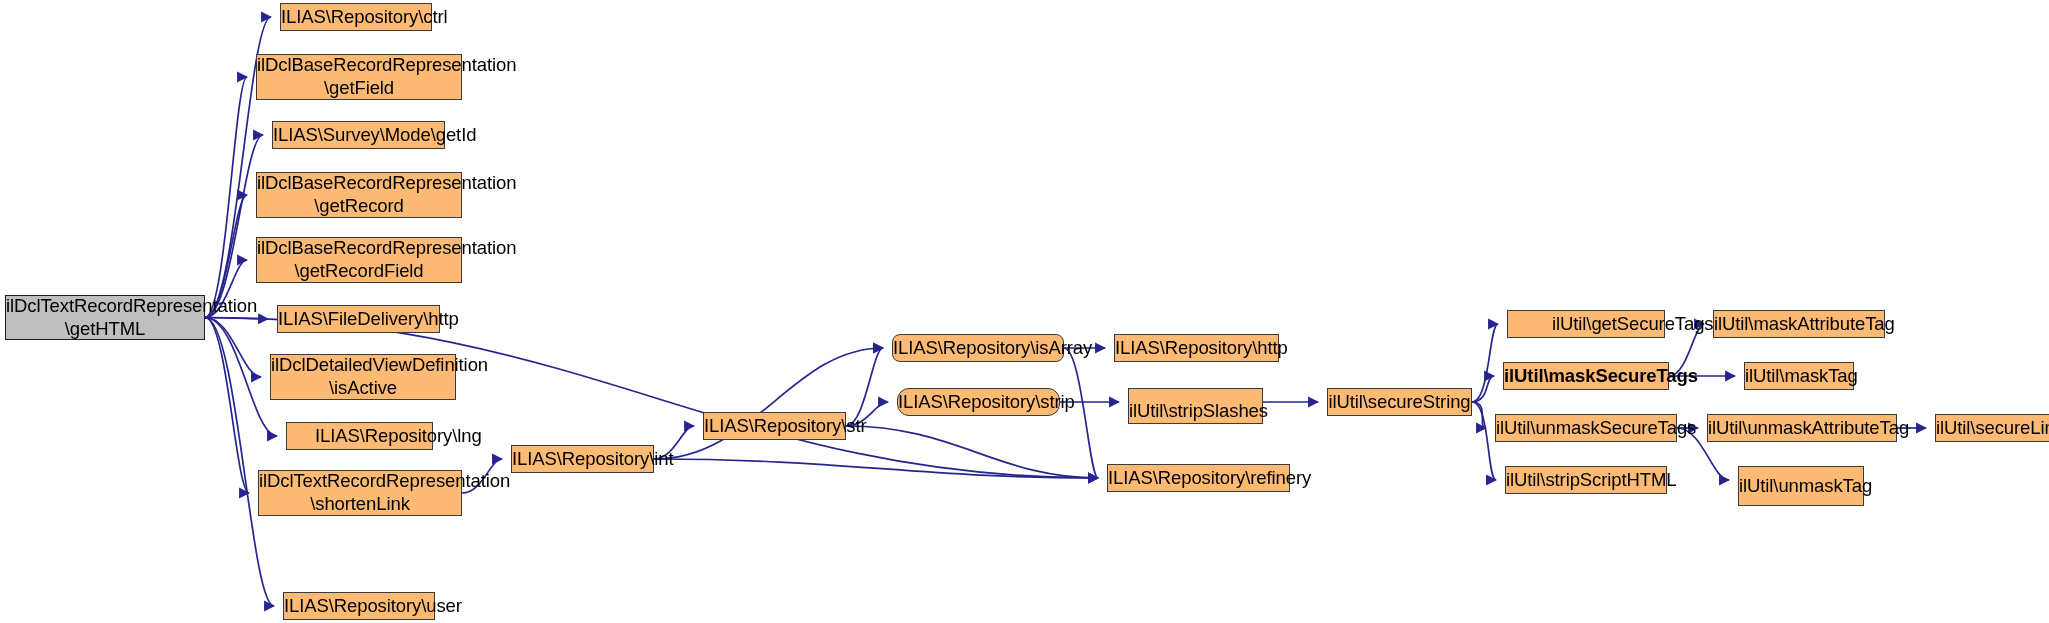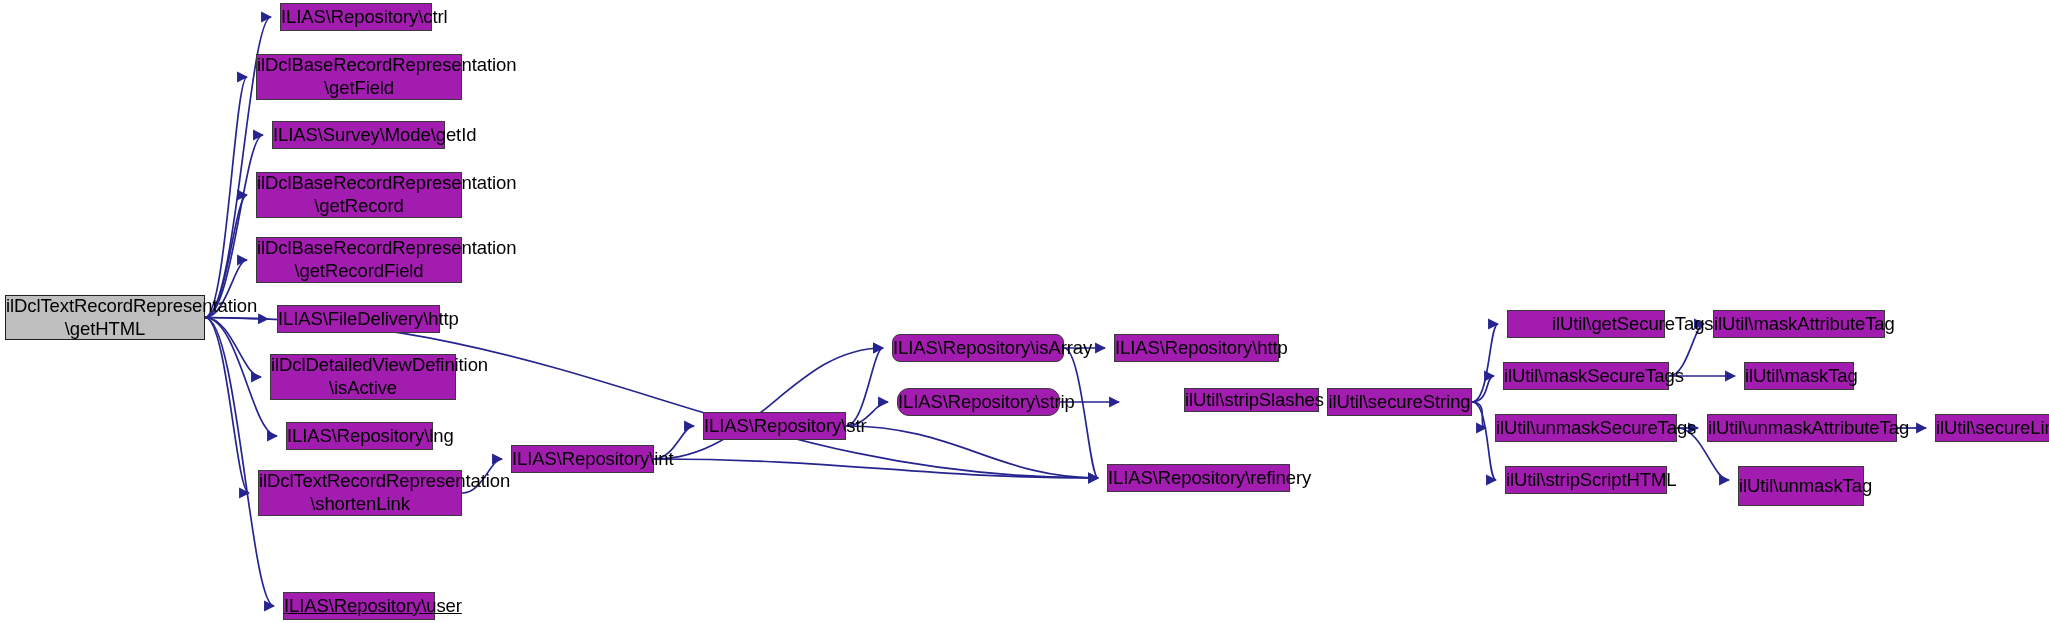--- a/index.html
+++ b/index.html
@@ -22,21 +22,21 @@
     left: 0;
     top: 0;
     width: 2049px;
     height: 623px;
     pointer-events: none;
   }
   .node {
     position: absolute;
     box-sizing: border-box;
     border: 1.6px solid #3a3a3a;
-    background: #a21caf;
+    background: #fdba74;
     color: #000000;
     font-size: 18.5px;
     line-height: 1.22;
     text-align: center;
     display: flex;
     align-items: center;
     justify-content: center;
     white-space: pre-line;
     letter-spacing: -0.1px;
     z-index: 3;
@@ -104,34 +104,34 @@
       <div class="node" style="left: 256px; top: 54px; width: 206px; height: 46px;"><span class="node-label">ilDclBaseRecordRepresentation
 \getField</span></div>
       <div class="node" style="left: 272px; top: 121px; width: 173px; height: 28px;"><span class="node-label">ILIAS\Survey\Mode\getId</span></div>
       <div class="node" style="left: 256px; top: 172px; width: 206px; height: 46px;"><span class="node-label">ilDclBaseRecordRepresentation
 \getRecord</span></div>
       <div class="node" style="left: 256px; top: 237px; width: 206px; height: 46px;"><span class="node-label">ilDclBaseRecordRepresentation
 \getRecordField</span></div>
       <div class="node" style="left: 277px; top: 305px; width: 163px; height: 28px;"><span class="node-label">ILIAS\FileDelivery\http</span></div>
       <div class="node" style="left: 270px; top: 354px; width: 186px; height: 46px;"><span class="node-label">ilDclDetailedViewDefinition
 \isActive</span></div>
-      <div class="node" style="left: 286px; top: 422px; width: 147px; height: 28px;"><span class="node-label">ILIAS\Repository\lng</span></div>
+      <div class="node" style="left: 286px; top: 422px; width: 147px; height: 28px; padding-left: 28px;"><span class="node-label">ILIAS\Repository\lng</span></div>
       <div class="node" style="left: 258px; top: 470px; width: 204px; height: 46px;"><span class="node-label">ilDclTextRecordRepresentation
 \shortenLink</span></div>
-      <div class="node" style="left: 283px; top: 592px; width: 152px; height: 28px; text-decoration: underline;"><span class="node-label">ILIAS\Repository\user</span></div>
+      <div class="node" style="left: 283px; top: 592px; width: 152px; height: 28px;"><span class="node-label">ILIAS\Repository\user</span></div>
       <div class="node" style="left: 511px; top: 445px; width: 143px; height: 28px;"><span class="node-label">ILIAS\Repository\int</span></div>
       <div class="node" style="left: 703px; top: 412px; width: 143px; height: 28px;"><span class="node-label">ILIAS\Repository\str</span></div>
       <div class="node" style="left: 892px; top: 334px; width: 172px; height: 28px; border-radius: 8px;"><span class="node-label">ILIAS\Repository\isArray</span></div>
       <div class="node" style="left: 897px; top: 388px; width: 163px; height: 28px; border-radius: 12px;"><span class="node-label">ILIAS\Repository\strip</span></div>
       <div class="node" style="left: 1114px; top: 334px; width: 165px; height: 28px;"><span class="node-label">ILIAS\Repository\http</span></div>
-      <div class="node" style="left: 1184px; top: 388px; width: 135px; height: 24px;"><span class="node-label">ilUtil\stripSlashes</span></div>
+      <div class="node" style="left: 1128px; top: 388px; width: 135px; height: 36px; align-items: flex-end;"><span class="node-label">ilUtil\stripSlashes</span></div>
       <div class="node" style="left: 1107px; top: 464px; width: 183px; height: 28px;"><span class="node-label">ILIAS\Repository\refinery</span></div>
       <div class="node" style="left: 1327px; top: 388px; width: 145px; height: 28px;"><span class="node-label">ilUtil\secureString</span></div>
       <div class="node" style="left: 1507px; top: 310px; width: 158px; height: 28px; padding-left: 44px;"><span class="node-label">ilUtil\getSecureTags</span></div>
-      <div class="node" style="left: 1503px; top: 362px; width: 166px; height: 28px;"><span class="node-label">ilUtil\maskSecureTags</span></div>
+      <div class="node" style="left: 1503px; top: 362px; width: 166px; height: 28px; font-weight: bold;"><span class="node-label">ilUtil\maskSecureTags</span></div>
       <div class="node" style="left: 1495px; top: 414px; width: 182px; height: 28px;"><span class="node-label">ilUtil\unmaskSecureTags</span></div>
       <div class="node" style="left: 1505px; top: 466px; width: 162px; height: 28px;"><span class="node-label">ilUtil\stripScriptHTML</span></div>
       <div class="node" style="left: 1713px; top: 310px; width: 172px; height: 28px;"><span class="node-label">ilUtil\maskAttributeTag</span></div>
       <div class="node" style="left: 1744px; top: 362px; width: 110px; height: 28px;"><span class="node-label">ilUtil\maskTag</span></div>
       <div class="node" style="left: 1707px; top: 414px; width: 190px; height: 28px;"><span class="node-label">ilUtil\unmaskAttributeTag</span></div>
       <div class="node" style="left: 1738px; top: 466px; width: 126px; height: 40px;"><span class="node-label">ilUtil\unmaskTag</span></div>
       <div class="node" style="left: 1935px; top: 414px; width: 128px; height: 28px;"><span class="node-label">ilUtil\secureLink</span></div>
     </div>
 </div>
 

